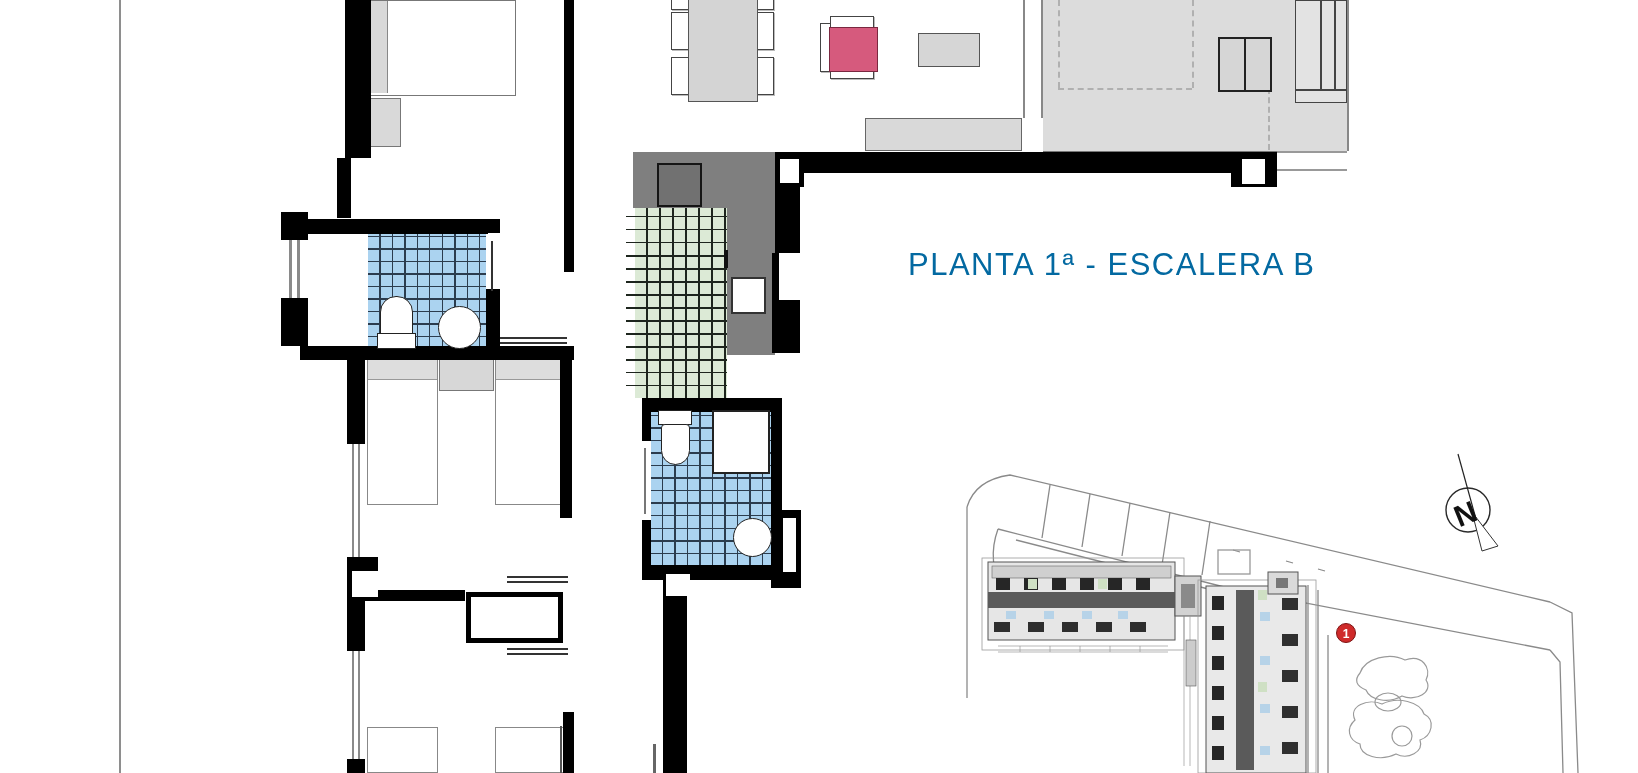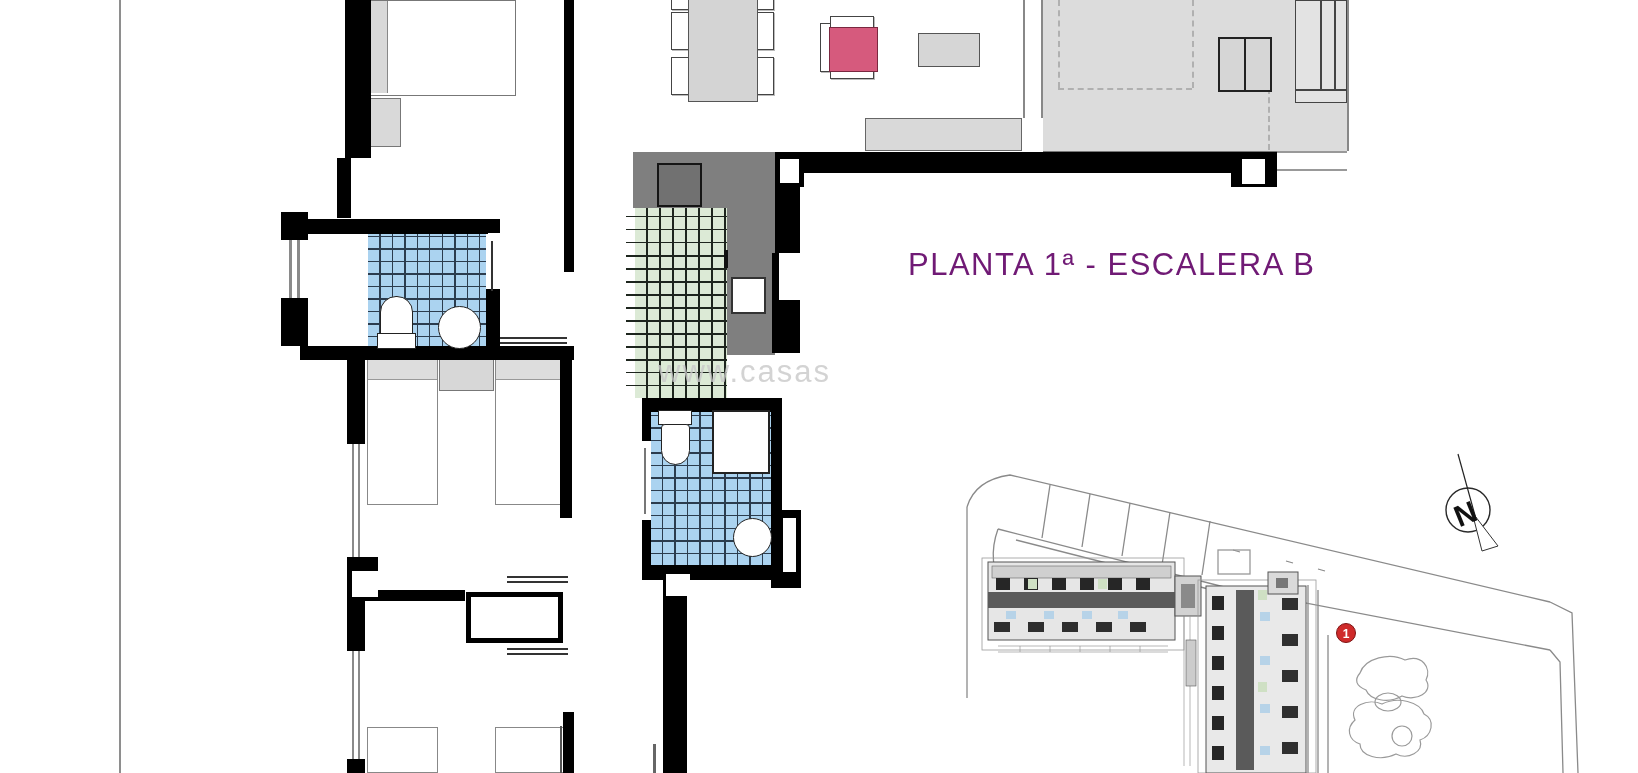--- a/index.html
+++ b/index.html
@@ -16,21 +16,21 @@
      repeating-linear-gradient(90deg,transparent 0 11px,#2b3c4e 11px 12.5px),#abd3f0;}
   .tile-green{background:
      repeating-linear-gradient(0deg,transparent 0 11.5px,#1d251d 11.5px 13px),
      repeating-linear-gradient(90deg,transparent 0 11.5px,#1d251d 11.5px 13px),#dcead6;}
   .tick-h{background:repeating-linear-gradient(0deg,transparent 0 11.5px,#1d251d 11.5px 13px);}
   .win{background:linear-gradient(90deg,#fff 0 28%,#8a8a8a 28% 40%,#fff 40% 60%,#8a8a8a 60% 72%,#fff 72% 100%);}
   .dbl{border-top:2px solid #333;border-bottom:2px solid #333;background:#fff;box-sizing:border-box;}
   .dash-v{border-left:2px dashed #b0b0b0;}
   .dash-h{border-top:2px dashed #b0b0b0;}
   .round{border-radius:50%;}
-  #plan-title{font-size:31px;letter-spacing:1.5px;color:#701a75;white-space:nowrap;}
+  #plan-title{font-size:31px;letter-spacing:1.5px;color:#0369a1;white-space:nowrap;}
   #watermark{font-size:31px;letter-spacing:2px;color:#c9c9c9;opacity:.8;white-space:nowrap;z-index:50;}
 </style>
 </head>
 <body>
 
 <div id="stage">
 
   <div class="abs" style="left:119px;top:0;width:2px;height:773px;background:#8e8e8e;"></div>
 
   <div class="abs" style="left:1043px;top:0;width:304px;height:151px;background:#dcdcdc;border-bottom:1px solid #777;"></div>
@@ -242,16 +242,15 @@
     </g>
 
     <g>
       <circle cx="518" cy="80" r="22" fill="none" stroke="#2a2a2a" stroke-width="1.4"></circle>
       <line x1="508" y1="24" x2="534" y2="118" stroke="#222" stroke-width="1.2"></line>
       <path d="M522,82 L548,116 L532,121 Z" fill="#fff" stroke="#333" stroke-width="1"></path>
       <text x="504" y="94" font-size="30" font-weight="900" fill="#111" font-family="Liberation Sans, sans-serif" transform="rotate(-22 516 82)">N</text>
     </g>
   </svg>
 
-  <div id="watermark" class="abs" style="left:658px;top:354px;">www.casas</div>
   <div id="plan-title" class="abs" style="left:908px;top:247px;">PLANTA 1ª - ESCALERA B</div>
 
 </div>
 
 </body></html>

